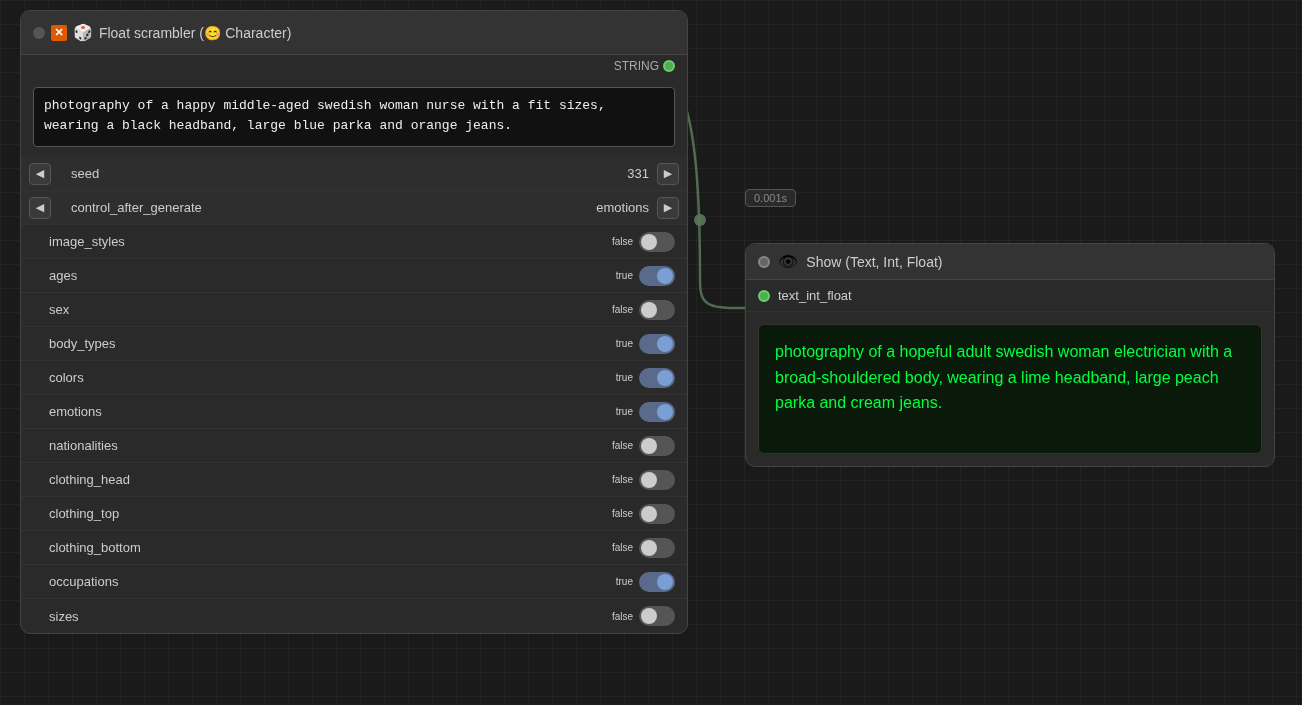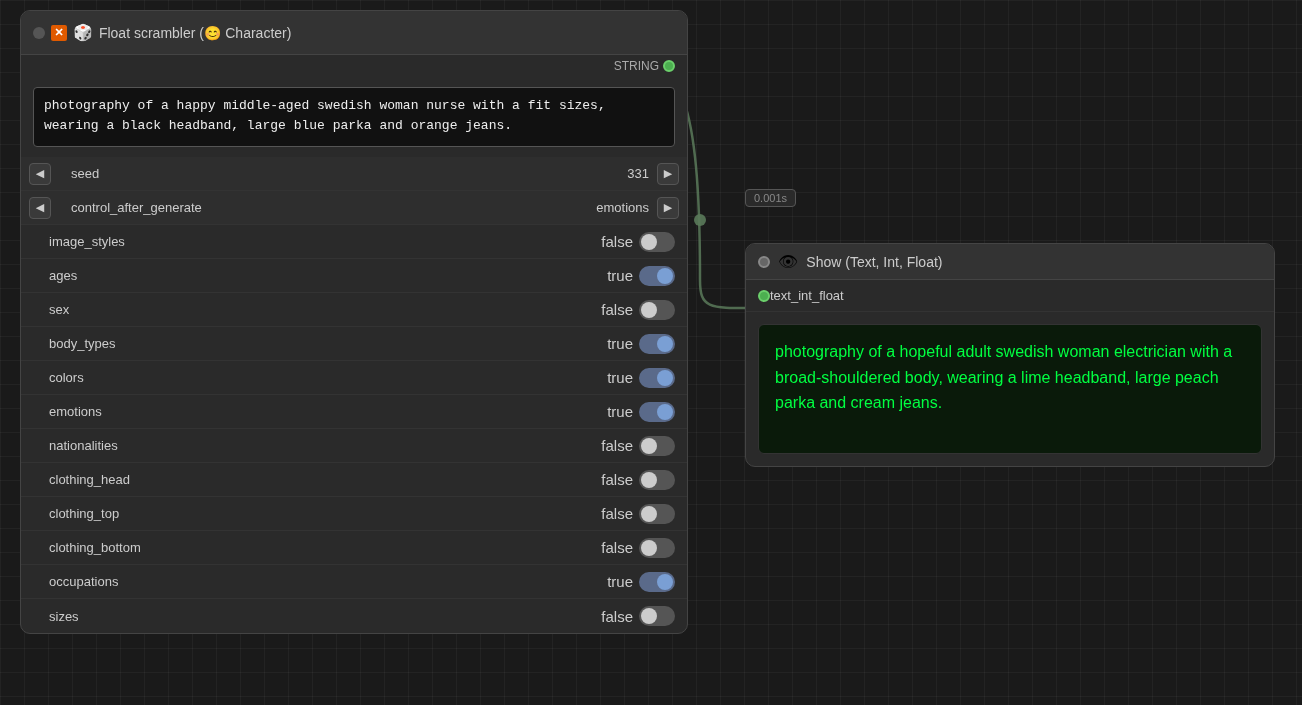--- a/index.html
+++ b/index.html
@@ -116,21 +116,21 @@
 
     .param-label {
       color: #ccc;
       font-size: 13px;
       flex: 1;
       padding-left: 16px;
     }
 
     .param-value {
       color: #ccc;
-      font-size: 15px;
+      font-size: 10px;
       margin-right: 6px;
     }
 
     .param-value.true-val {
       color: #ccc;
     }
 
     .param-value.false-val {
       color: #ccc;
     }
@@ -234,20 +234,21 @@
       border-radius: 4px;
       padding: 2px 6px;
       color: #888;
       font-size: 11px;
       transform: translateY(-26px);
     }
 
     .text-int-float-row {
       display: flex;
       align-items: center;
+      gap: 8px;
       padding: 8px 12px;
       border-bottom: 1px solid #333;
     }
 
     .tif-label {
       color: #ccc;
       font-size: 13px;
     }
 
     .output-green-text {

